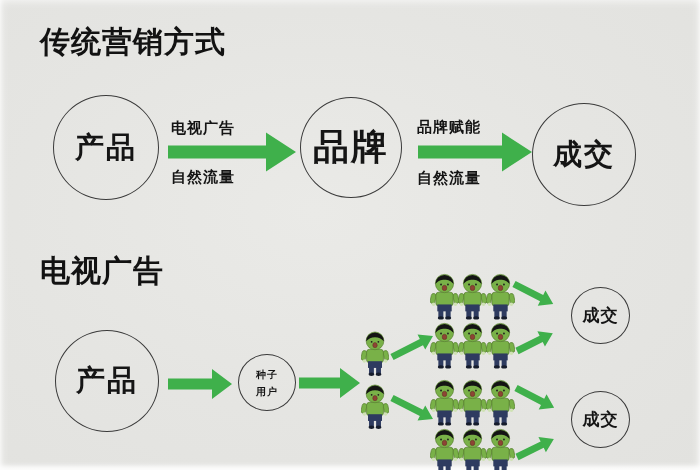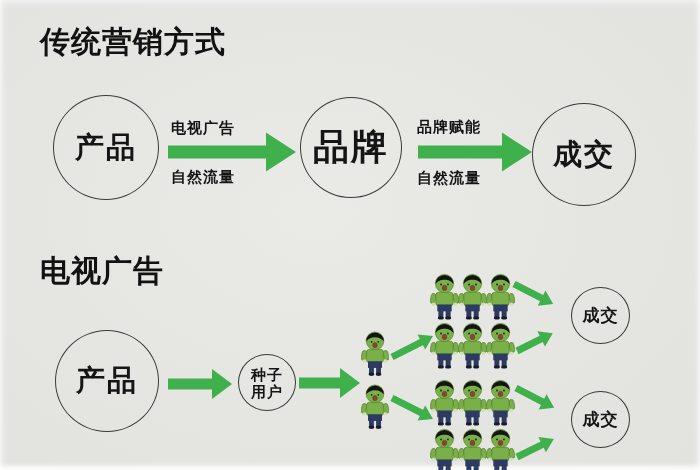--- a/index.html
+++ b/index.html
@@ -27,21 +27,21 @@
     border:1.6px solid #3a3a3a;border-radius:50%;
     display:flex;align-items:center;justify-content:center;
     color:#151515;font-weight:700;
     letter-spacing:2px;
     box-sizing:border-box;
   }
   #c-product1{left:53px;top:95px;width:106px;height:105px;font-size:29px;}
   #c-brand   {left:300px;top:97px;width:102px;height:101px;font-size:36px;}
   #c-deal    {left:532px;top:103px;width:104px;height:103px;font-size:29px;}
   #c-product2{left:55px;top:330px;width:104px;height:102px;font-size:29px;}
-  #c-seed    {left:238px;top:354px;width:58px;height:57px;font-size:15px;line-height:17px;
+  #c-seed    {left:238px;top:354px;width:58px;height:57px;font-size:10px;line-height:17px;
               text-align:center;letter-spacing:1px;white-space:pre-line;}
   #c-deal-top   {left:571px;top:287px;width:59px;height:57px;font-size:17px;letter-spacing:1px;}
   #c-deal-bottom{left:571px;top:391px;width:59px;height:57px;font-size:17px;letter-spacing:1px;}
   .arrow-label{
     position:absolute;font-size:15px;font-weight:700;color:#141414;
     letter-spacing:1px;white-space:nowrap;
   }
   #lbl-tv     {left:171px;top:119px;}
   #lbl-rank   {left:171px;top:168px;}
   #lbl-empower{left:417px;top:118px;}

